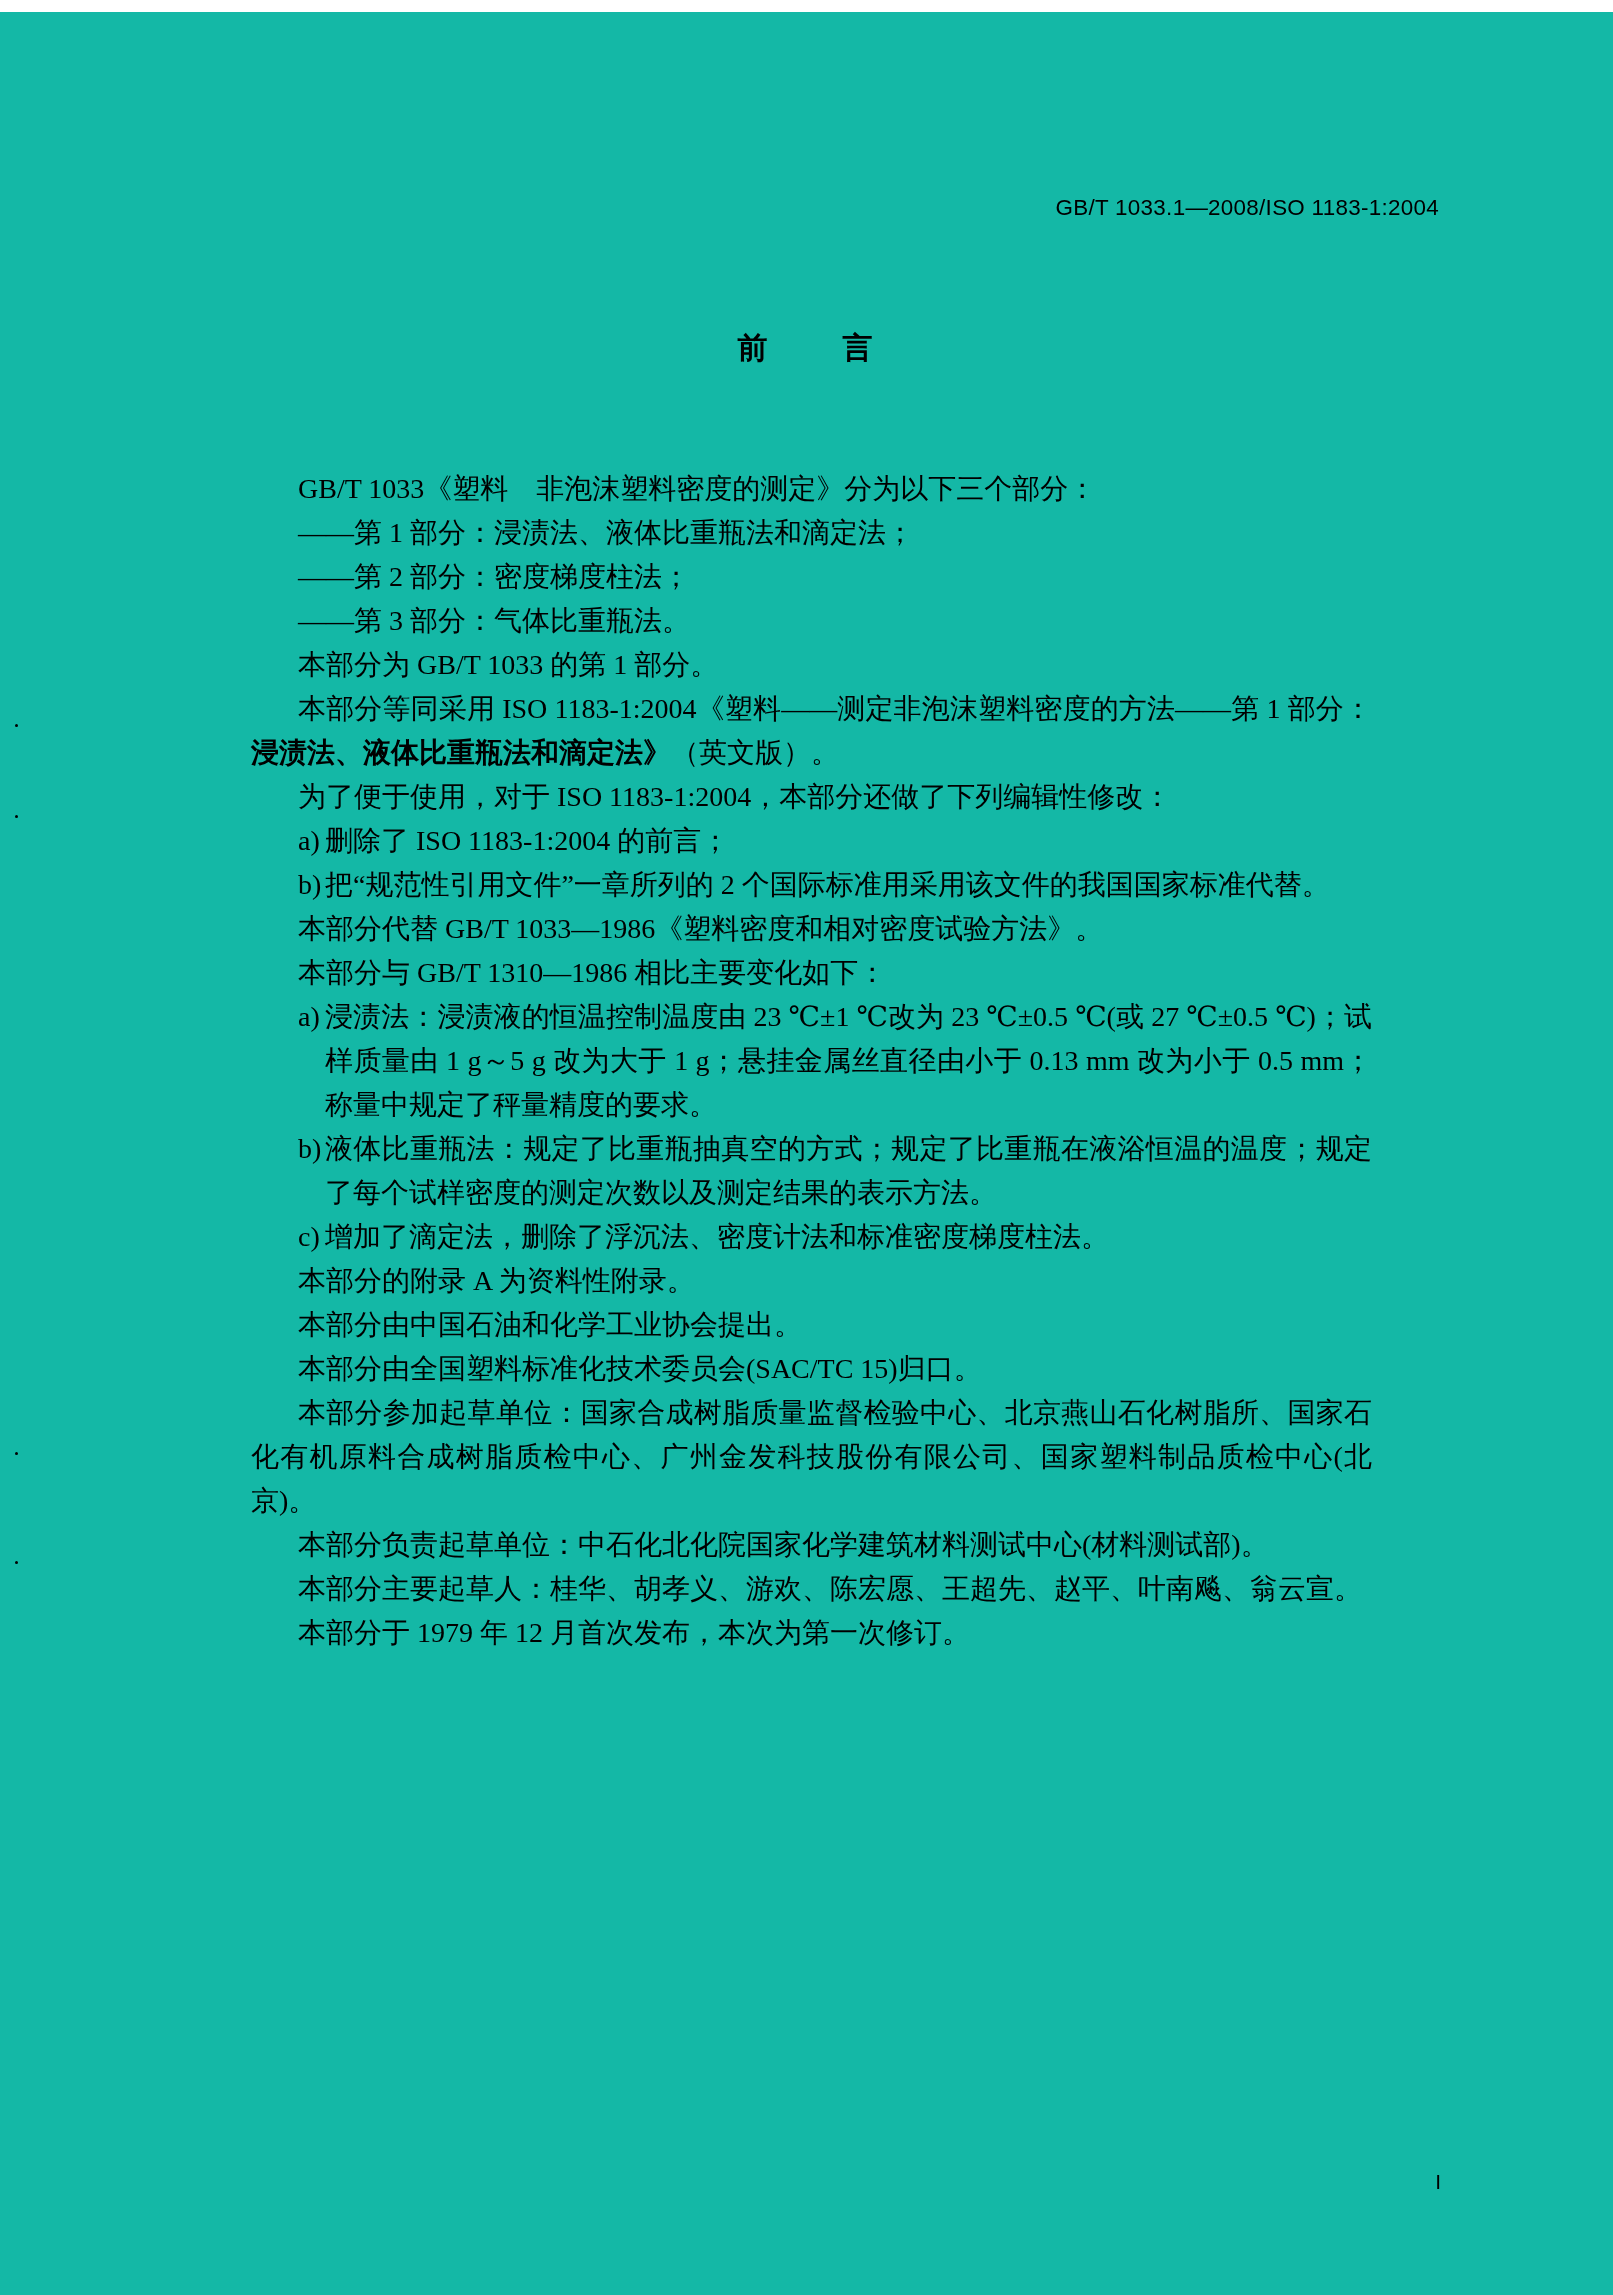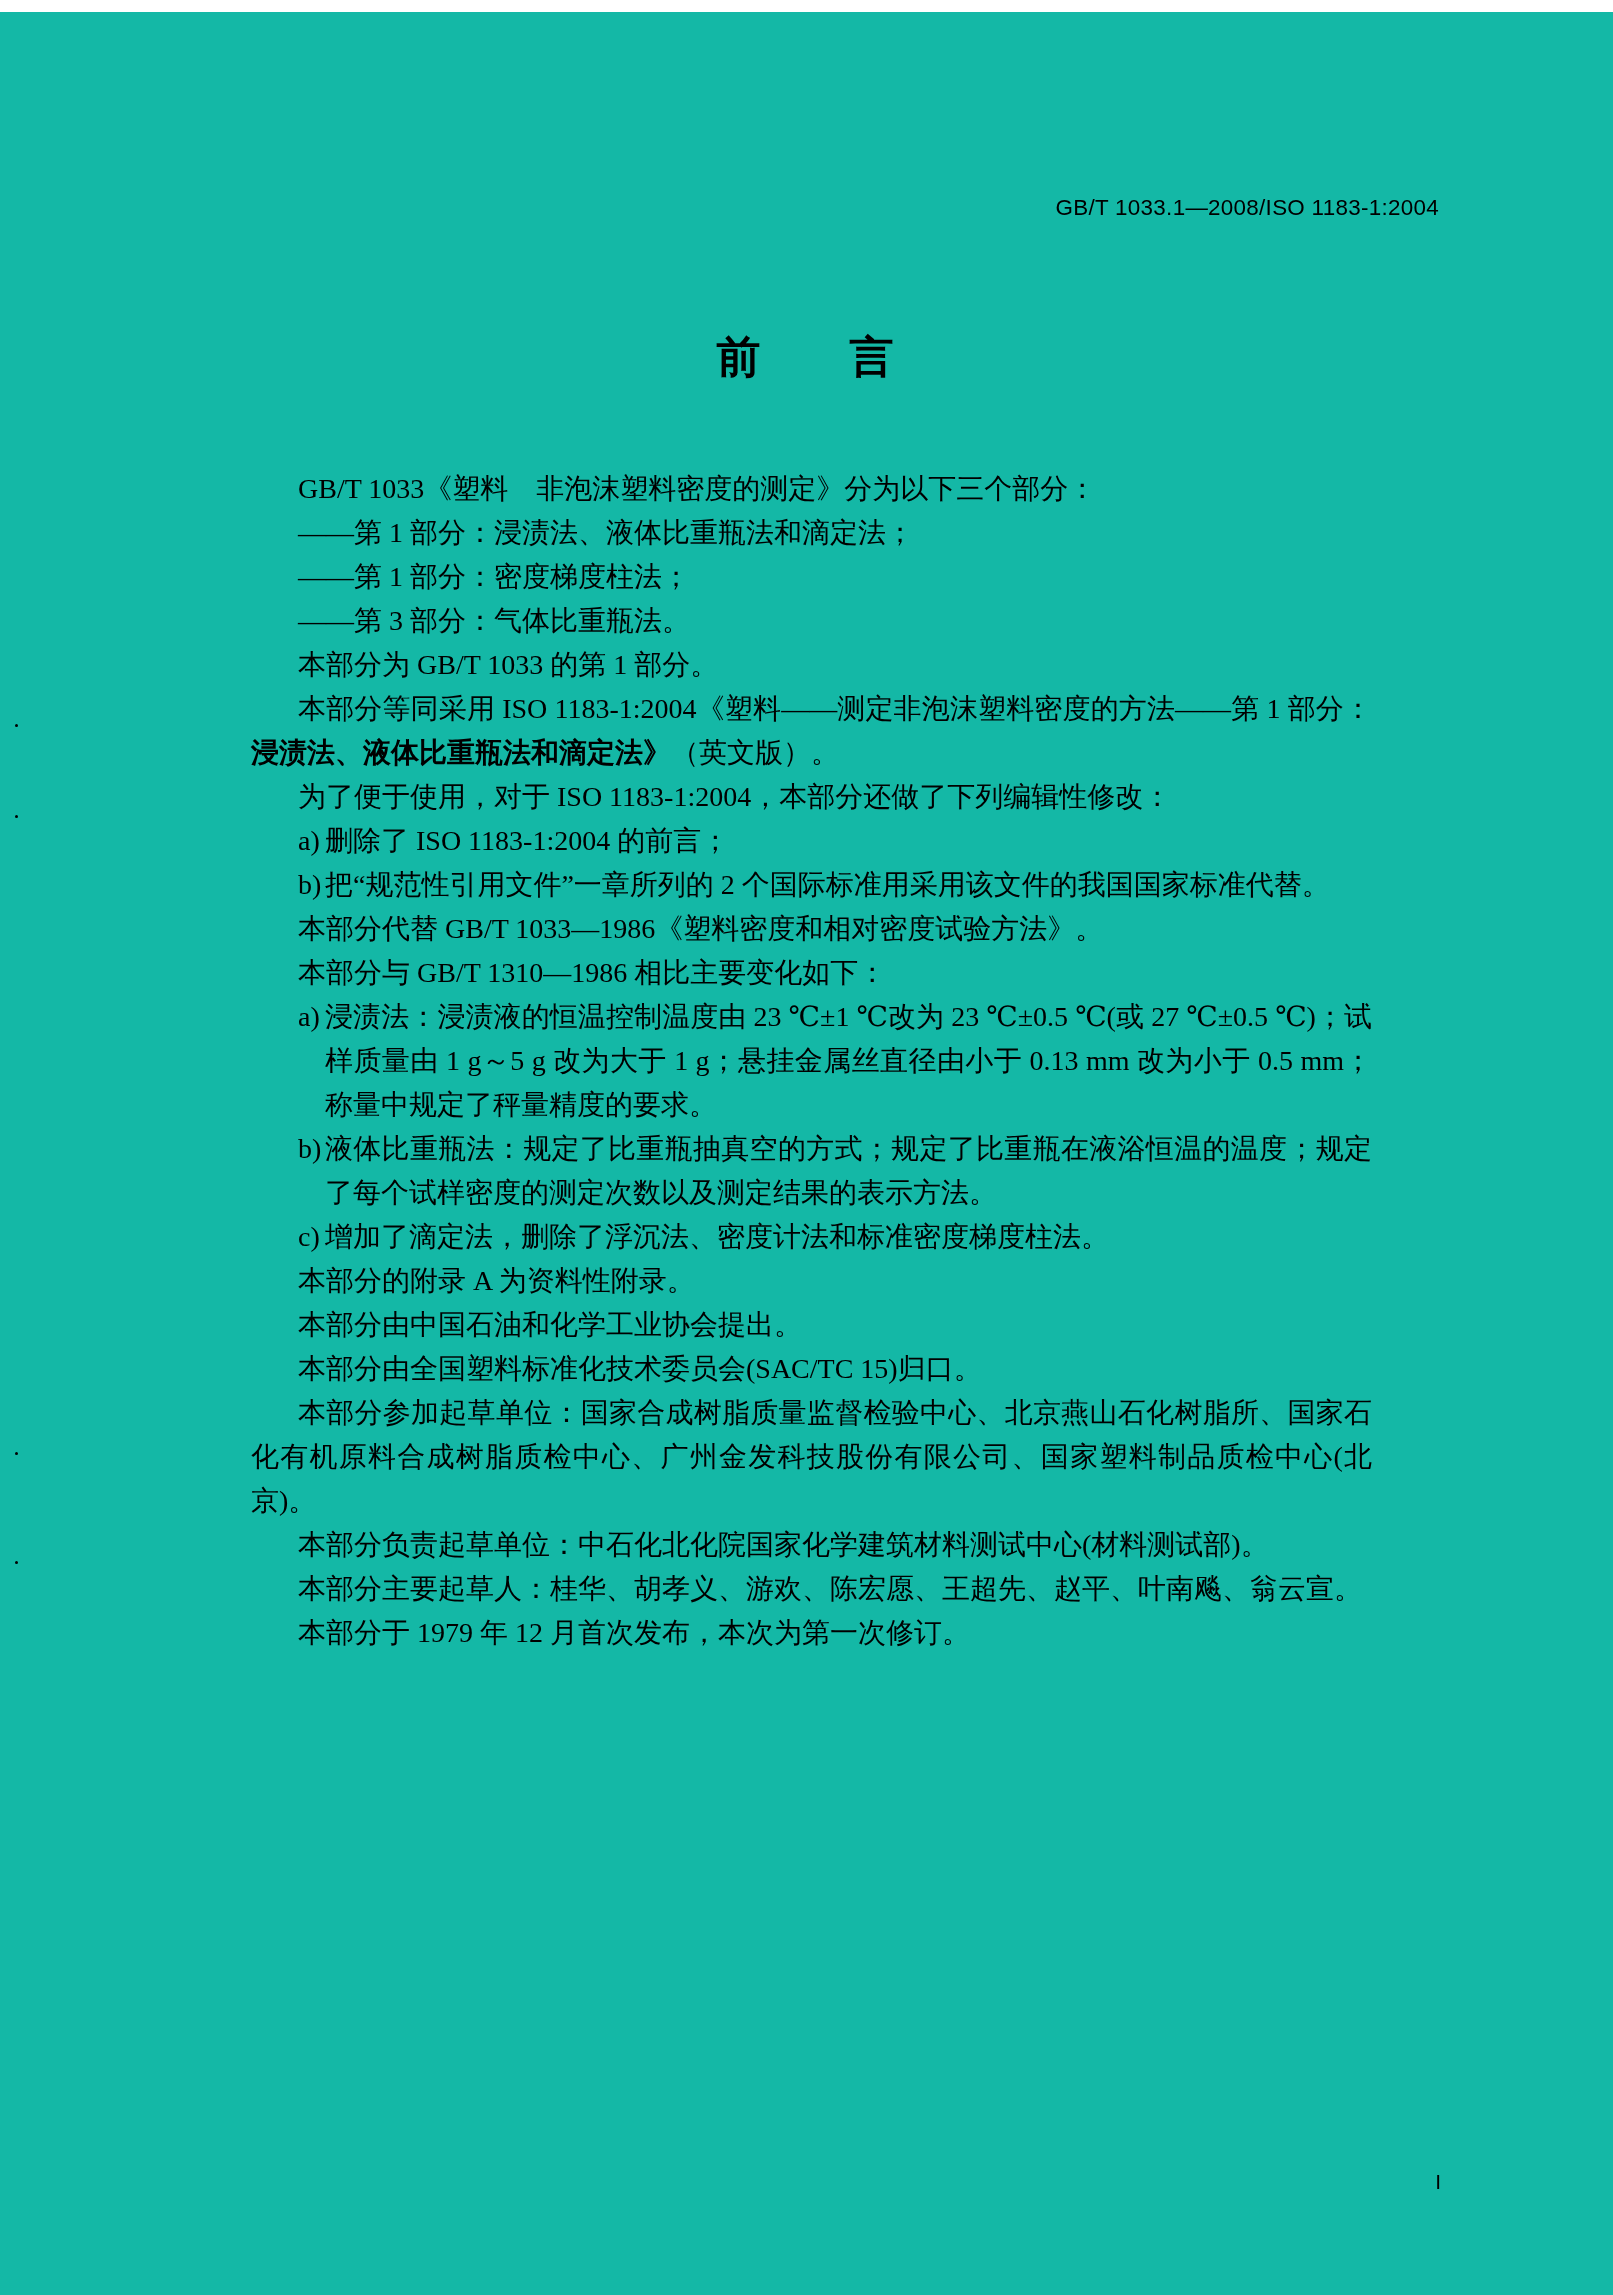--- a/index.html
+++ b/index.html
@@ -29,21 +29,21 @@
     letter-spacing: 0.3px;
     white-space: nowrap;
   }
   .doc-title {
     position: absolute;
     top: 316px;
     left: 0;
     width: 1610px;
     text-align: center;
     font-family: "Liberation Sans", "DejaVu Sans", sans-serif;
-    font-size: 44px;
+    font-size: 30px;
     font-weight: bold;
     letter-spacing: 22.4px;
     text-indent: 22.4px;
   }
   .body {
     position: absolute;
     top: 455px;
     left: 251px;
     width: 1121px;
     font-size: 28px;
@@ -102,21 +102,21 @@
   <div class="tick" style="top:712px;"></div>
   <div class="tick" style="top:803px;"></div>
   <div class="tick" style="top:1440px;"></div>
   <div class="tick" style="top:1549px;"></div>
 
   <div class="body">
 
     <p class="p indent">GB/T 1033《塑料　非泡沫塑料密度的测定》分为以下三个部分：</p>
 
     <p class="p dash">——第 1 部分：浸渍法、液体比重瓶法和滴定法；</p>
-    <p class="p dash">——第 1 部分：密度梯度柱法；</p>
+    <p class="p dash">——第 2 部分：密度梯度柱法；</p>
     <p class="p dash">——第 3 部分：气体比重瓶法。</p>
 
     <p class="p indent">本部分为 GB/T 1033 的第 1 部分。</p>
 
     <p class="p indent"><span>本部分等同采用 ISO 1183-1:2004《塑料——测定非泡沫塑料密度的方法——第 1 部分：</span><span class="bold">浸渍法、液体比重瓶法和滴定法》</span><span>（英文版）。</span></p>
 
     <p class="p indent">为了便于使用，对于 ISO 1183-1:2004，本部分还做了下列编辑性修改：</p>
 
     <div class="p listitem">
       <span class="marker">a)</span>

